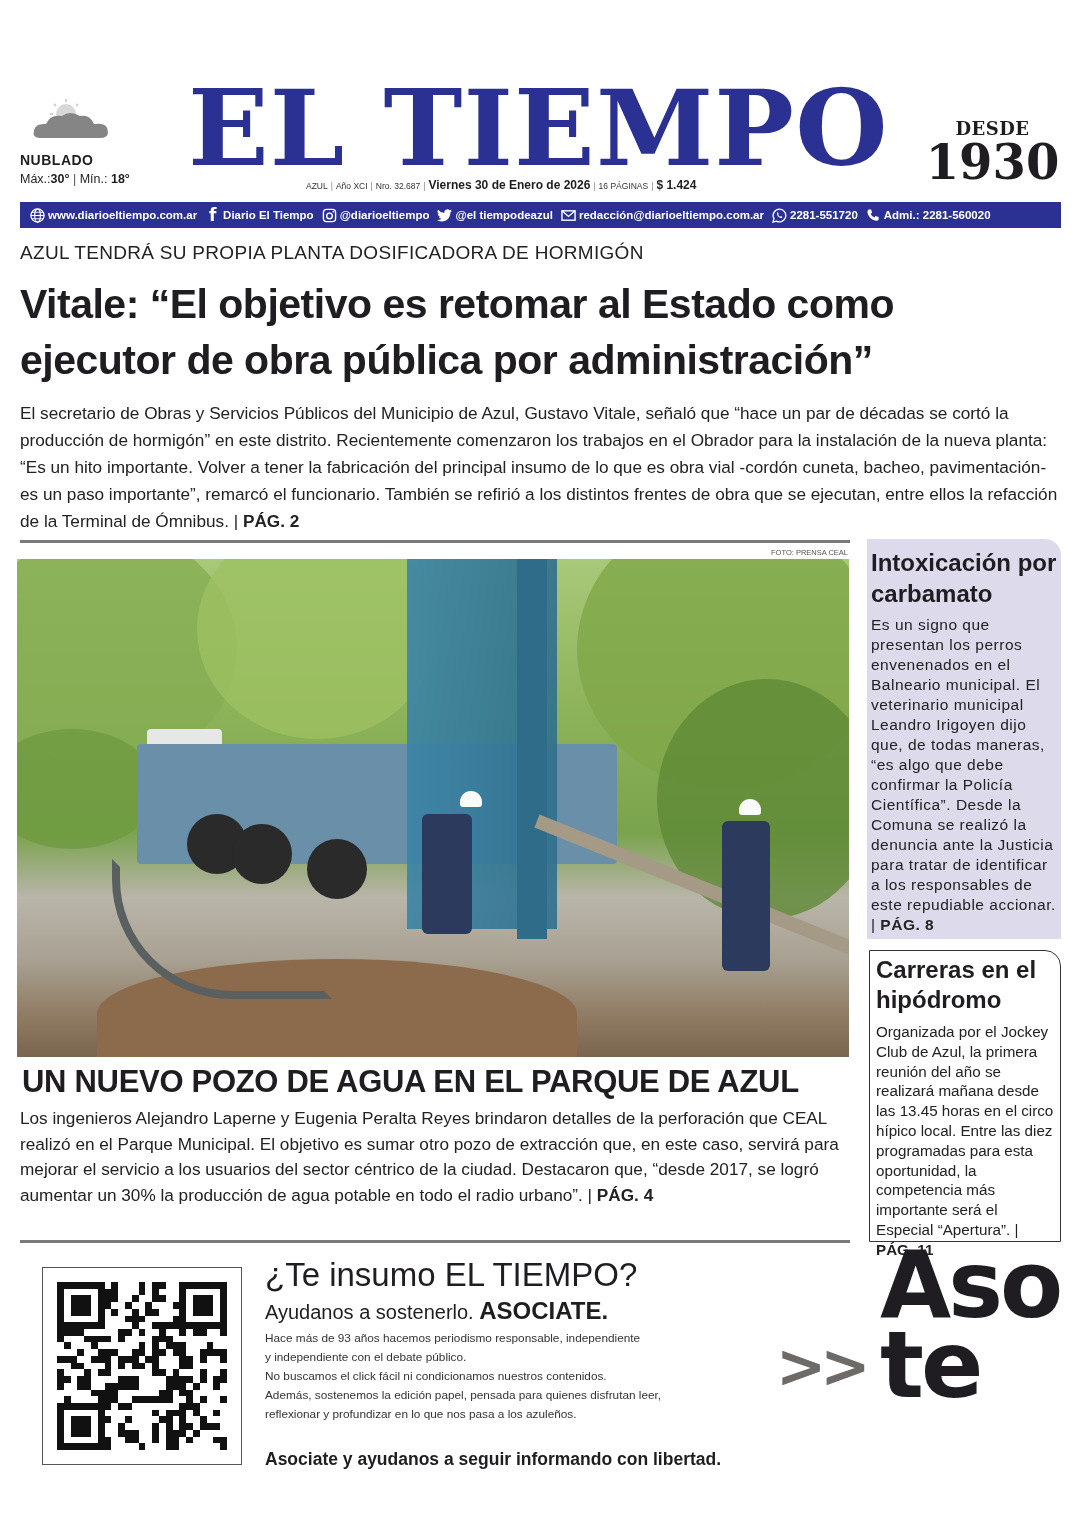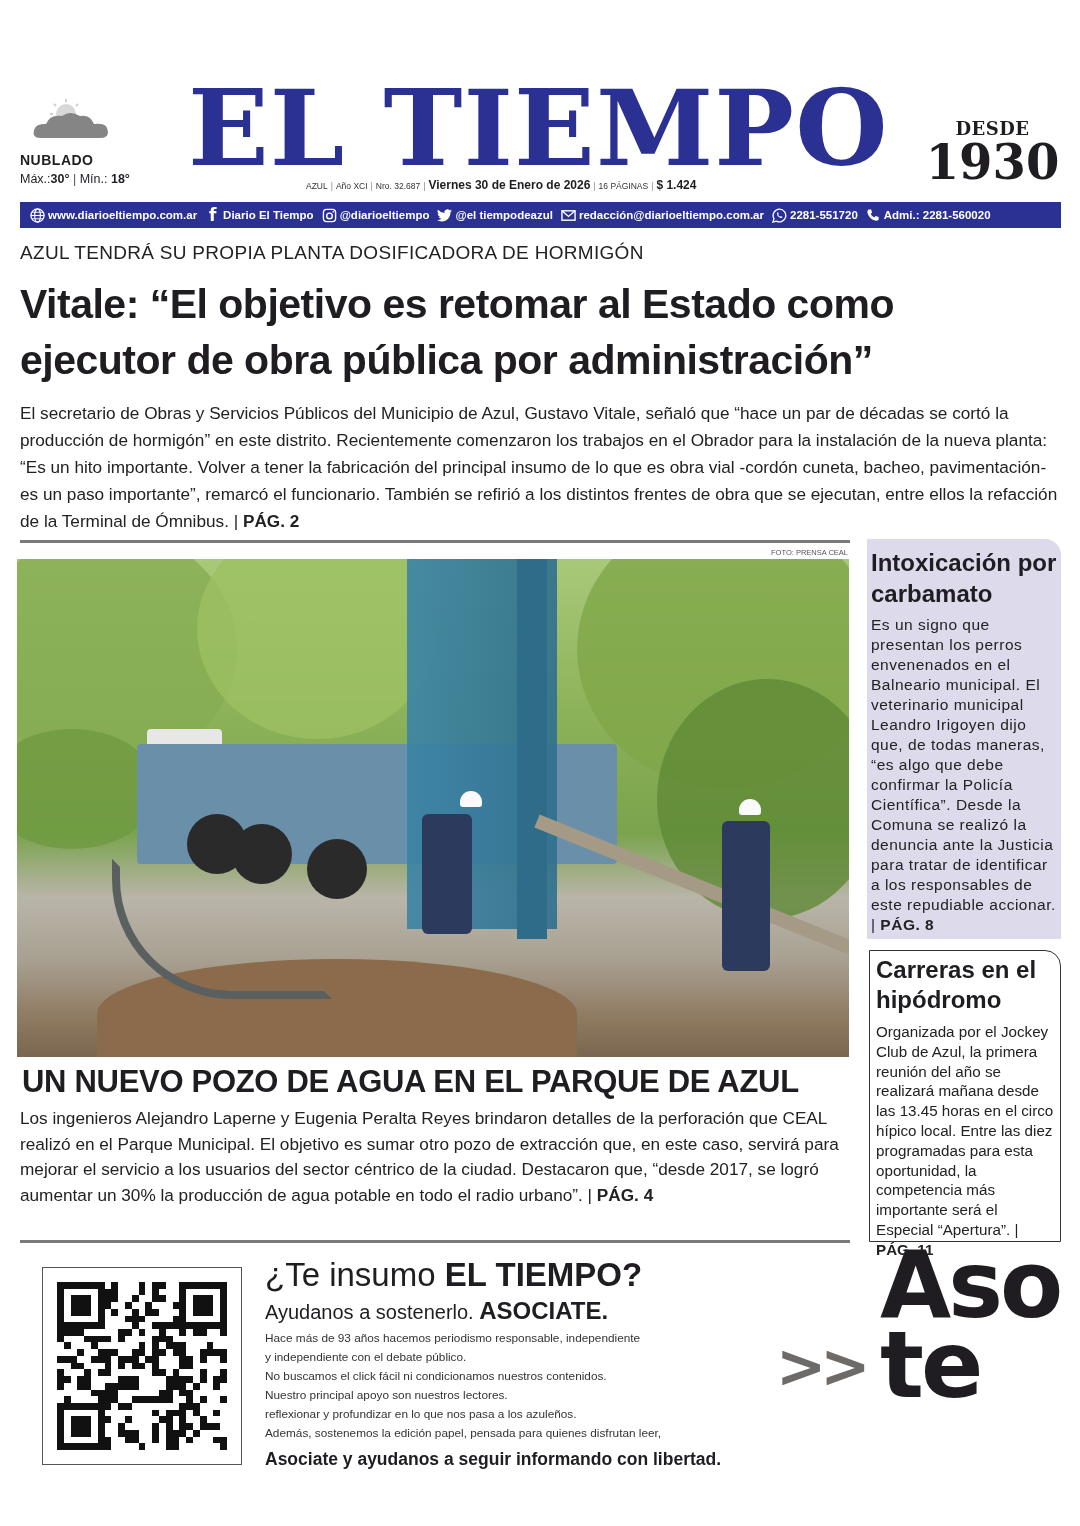--- a/index.html
+++ b/index.html
@@ -64,21 +64,21 @@
   .side1 .txt { font-size: 15.5px; line-height: 20px; color: #222; margin-top: 6px; letter-spacing: 0.5px; }
   .side2 { position: absolute; left: 869px; top: 950px; width: 192px; height: 292px; border: 1.5px solid #333; border-radius: 0 16px 0 0; padding: 4px 6px 0 6px; }
   .side2 .ttl { font-size: 24px; font-weight: bold; line-height: 30px; color: #1f1d21; }
   .side2 .txt { font-size: 15.2px; line-height: 19.8px; color: #222; margin-top: 7px; }
 
   
   .qr-frame { position: absolute; left: 42px; top: 1267px; width: 200px; height: 198px; border: 1px solid #555; padding: 14px; }
   .qr { width: 170px; height: 168px; display: grid; grid-template-columns: repeat(25, 1fr); grid-template-rows: repeat(25, 1fr); }
   .qr span { background: #111; }
   .ad-title { position: absolute; left: 265px; top: 1256px; font-size: 33px; font-weight: normal; color: #1f1d21; white-space: nowrap; }
-  .ad-title b { font-weight: bold; }
+  .ad-title b { font-weight: normal; }
   .ad-sub { position: absolute; left: 265px; top: 1297px; font-size: 20px; color: #1f1d21; white-space: nowrap; }
   .ad-sub b { font-weight: bold; font-size: 24px; }
   .ad-body { position: absolute; left: 265px; top: 1329px; font-size: 11.8px; line-height: 19px; color: #333; white-space: nowrap; }
   .ad-cta { position: absolute; left: 265px; top: 1449px; font-size: 17.5px; font-weight: bold; color: #1f1d21; white-space: nowrap; }
   .arrows { position: absolute; left: 776px; top: 1336px; font-size: 60px; font-weight: bold; color: #6d6a68; letter-spacing: -6px; line-height: 60px; font-family: "DejaVu Sans", sans-serif; }
   .asociate { position: absolute; left: 880px; top: 1246px; font-size: 92px; font-weight: bold; line-height: 80px; color: #1f1d21; letter-spacing: -3px; font-family: "DejaVu Sans", sans-serif; }
 </style>
 </head>
 <body>
 
@@ -867,22 +867,21 @@
 <div class="ad-title">
   <span>¿Te insumo </span><b>EL TIEMPO?</b>
 </div>
 <div class="ad-sub">
   <span>Ayudanos a sostenerlo. </span><b>ASOCIATE.</b>
 </div>
 <div class="ad-body">
   <div>Hace más de 93 años hacemos periodismo responsable, independiente</div>
   <div>y independiente con el debate público.</div>
   <div>No buscamos el click fácil ni condicionamos nuestros contenidos.</div>
-  <div>Nuestro principal apoyo son nuestros lectores.</div>
+  <div>Además, sostenemos la edición papel, pensada para quienes disfrutan leer,</div>
   <div>reflexionar y profundizar en lo que nos pasa a los azuleños.</div>
-  <div>Además, sostenemos la edición papel, pensada para quienes disfrutan leer,</div>
 </div>
 <div class="ad-cta">Asociate y ayudanos a seguir informando con libertad.</div>
 <div class="arrows">&gt;&gt;</div>
 <div class="asociate">
   <div>Aso</div>
   <div>te</div>
 </div>
 
 </body></html>

